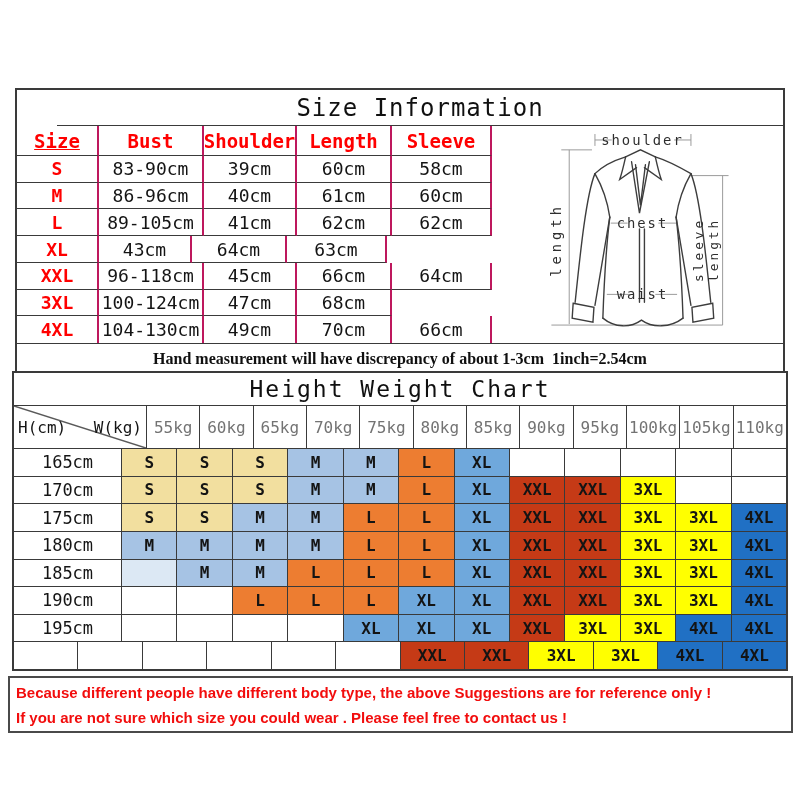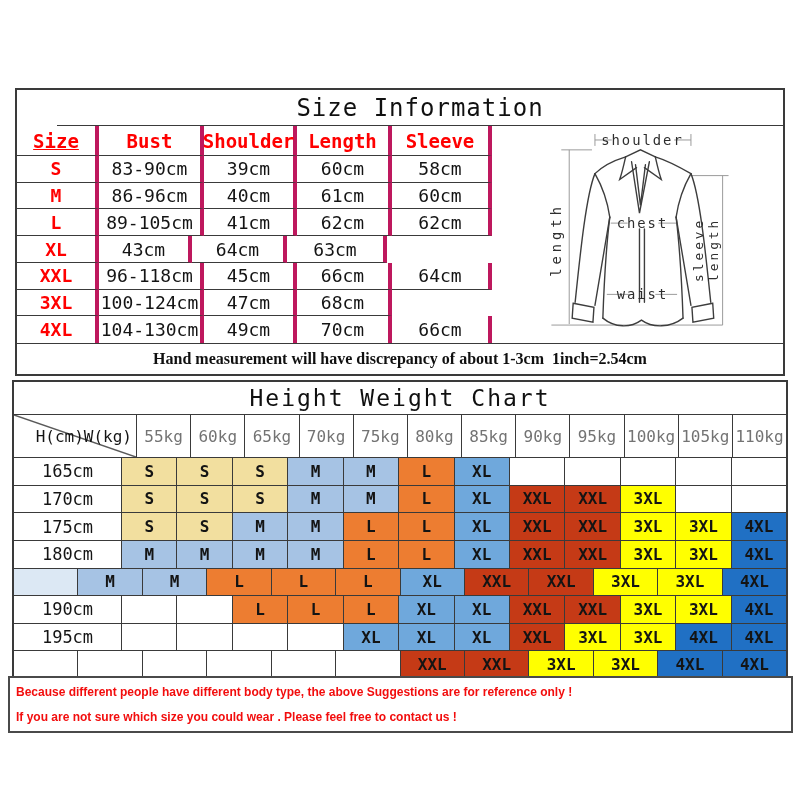--- a/index.html
+++ b/index.html
@@ -9,58 +9,58 @@
   
   .size-table { position: absolute; left: 15px; top: 88px; width: 770px; height: 288px;
                 border: 2px solid #3a3a3a; display: flex; flex-direction: column; background: #fff; }
   .si-title { height: 36px; border-bottom: 1px solid #3a3a3a; display: flex; align-items: center; justify-content: center;
               font-size: 24px; letter-spacing: 1px; color: #101010; margin-left: 40px; }
   .si-middle { height: 218px; display: flex; border-bottom: 1px solid #3a3a3a; }
   .si-left { width: 475px; display: flex; flex-direction: column; }
   .si-header-row { height: 30px; display: flex; }
   .si-row { flex: 1; display: flex; }
   .si-cell { display: flex; align-items: center; justify-content: center;
-             border-right: 4px solid #be185d; border-bottom: 1px solid #3a3a3a;
+             border-right: 2px solid #be185d; border-bottom: 1px solid #3a3a3a;
              font-size: 18px; color: #141414; font-weight: 500; }
   .si-row:last-child .si-cell { border-bottom: none; }
   .c0 { width: 82px; } .c1 { width: 105px; } .c2 { width: 93px; } .c3 { width: 95px; } .c4 { width: 100px; }
   .si-header-row .si-cell { color: #ff0000; font-weight: bold; font-size: 19px; }
   .si-header-row .si-cell.underlined { text-decoration: underline; }
   .si-cell.red { color: #ff0000; font-weight: bold; }
   .shirt-cell { flex: 1; position: relative; }
   .si-note { flex: 1; display: flex; align-items: center; justify-content: center;
              font-family: "Liberation Serif", "DejaVu Serif", serif; font-weight: bold;
              font-size: 16px; color: #101010; white-space: pre-wrap; }
 
   
-  .hw-table { position: absolute; left: 12px; top: 380px; width: 776px; height: 300px;
+  .hw-table { position: absolute; left: 12px; top: 371px; width: 776px; height: 300px;
               border: 2px solid #3a3a3a; display: flex; flex-direction: column; background: #fff; }
   .hw-title { height: 33px; border-bottom: 1px solid #3a3a3a; display: flex; align-items: center; justify-content: center;
               font-size: 23px; letter-spacing: 2px; color: #101010; }
   .hw-header-row { height: 43px; display: flex; border-bottom: 1px solid #3a3a3a; }
-  .hw-corner { width: 123px; position: relative; border-right: 1px solid #3a3a3a;
-               display: flex; align-items: center; justify-content: flex-end; padding: 0 4px; }
+  .hw-corner { width: 133px; position: relative; border-right: 1px solid #3a3a3a;
+               display: flex; align-items: center; justify-content: space-between; padding: 0 4px; }
   .hw-corner span { font-size: 16px; color: #141414; z-index: 1; }
   .hw-corner svg { position: absolute; inset: 0; width: 100%; height: 100%; }
   .hw-wcell { flex: 1; display: flex; align-items: center; justify-content: center;
               border-right: 1px solid #3a3a3a; font-size: 16px; color: #737373; font-weight: 500; }
   .hw-wcell:last-child, .hw-cell:last-child { border-right: none; }
   .hw-matrix { flex: 1; display: flex; flex-direction: column; }
   .hw-row { flex: 1; display: flex; border-bottom: 1px solid #3a3a3a; }
   .hw-row:last-child { border-bottom: none; }
   .hw-hcell { width: 108px; display: flex; align-items: center; justify-content: center;
               border-right: 1px solid #3a3a3a; font-size: 17px; color: #141414; font-weight: 500; }
   .hw-cell { flex: 1; display: flex; align-items: center; justify-content: center;
              border-right: 1px solid #3a3a3a; font-size: 16px; font-weight: 600; color: #141414; }
 
   
   .footer-note { position: absolute; left: 8px; top: 676px; width: 785px; height: 57px;
                  border: 2px solid #4a4a4a; padding: 2px 6px; background: #fff;
                  font-family: "Liberation Sans", "DejaVu Sans", sans-serif; }
-  .footer-note div { color: #f20d0d; font-weight: bold; font-size: 12px; line-height: 25px; white-space: nowrap; }
+  .footer-note div { color: #f20d0d; font-weight: bold; font-size: 15px; line-height: 25px; white-space: nowrap; }
 
   
   .shirt-cell svg text { font-family: "DejaVu Sans Mono", monospace; fill: #2e2e2e; }
 </style>
 </head>
 <body>
 
 <div class="canvas">
 
   <div class="size-table">
@@ -251,20 +251,21 @@
           <div class="hw-cell" style="background: rgb(237, 125, 49);">L</div>
           <div class="hw-cell" style="background: rgb(237, 125, 49);">L</div>
           <div class="hw-cell" style="background: rgb(111, 168, 220);">XL</div>
           <div class="hw-cell" style="background: rgb(197, 58, 22);">XXL</div>
           <div class="hw-cell" style="background: rgb(197, 58, 22);">XXL</div>
           <div class="hw-cell" style="background: rgb(255, 255, 0);">3XL</div>
           <div class="hw-cell" style="background: rgb(255, 255, 0);">3XL</div>
           <div class="hw-cell" style="background: rgb(32, 112, 196);">4XL</div>
         </div>
         <div class="hw-row">
+          <div class="hw-hcell">185cm</div>
           <div class="hw-cell" style="background: rgb(220, 232, 244);"></div>
           <div class="hw-cell" style="background: rgb(166, 195, 228);">M</div>
           <div class="hw-cell" style="background: rgb(166, 195, 228);">M</div>
           <div class="hw-cell" style="background: rgb(237, 125, 49);">L</div>
           <div class="hw-cell" style="background: rgb(237, 125, 49);">L</div>
           <div class="hw-cell" style="background: rgb(237, 125, 49);">L</div>
           <div class="hw-cell" style="background: rgb(111, 168, 220);">XL</div>
           <div class="hw-cell" style="background: rgb(197, 58, 22);">XXL</div>
           <div class="hw-cell" style="background: rgb(197, 58, 22);">XXL</div>
           <div class="hw-cell" style="background: rgb(255, 255, 0);">3XL</div>

